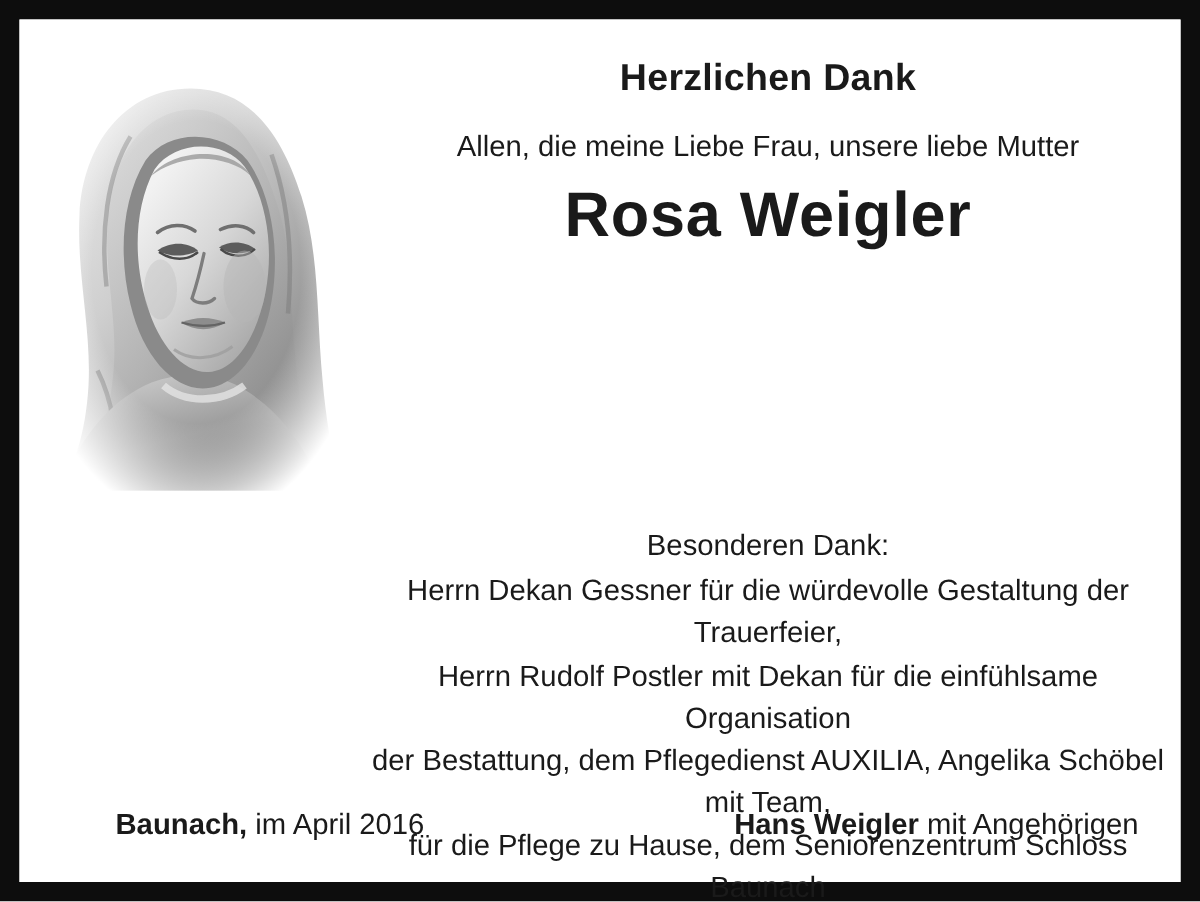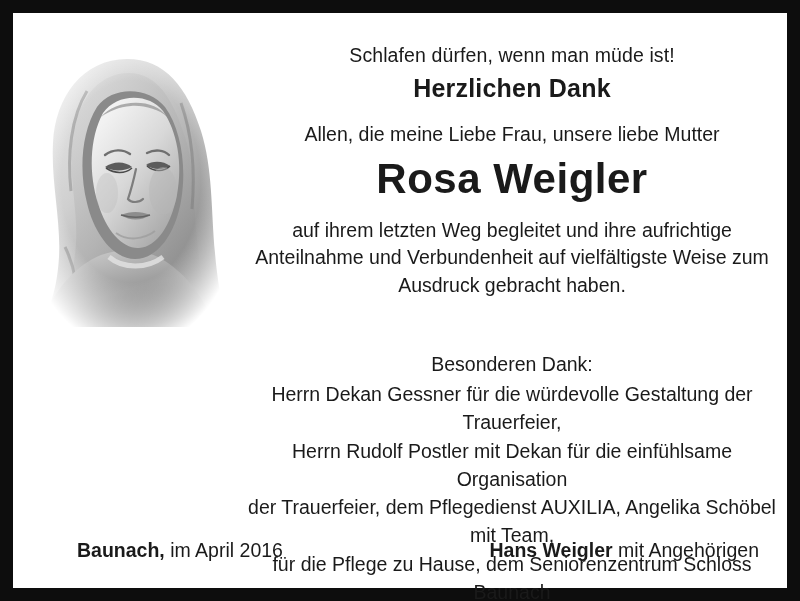--- a/index.html
+++ b/index.html
@@ -192,41 +192,35 @@
         <ellipse cx="132" cy="140" rx="14" ry="24" fill="#b6b6b6" opacity="0.45"></ellipse>
         <ellipse cx="76" cy="142" rx="11" ry="20" fill="#b9b9b9" opacity="0.35"></ellipse>
 
         <path d="M78 206 C92 218 116 218 132 206" stroke="#e4e4e4" stroke-width="5" fill="none" opacity="0.8"></path>
 
         <rect x="0" y="0" width="200" height="290" fill="url(#vign)"></rect>
       </svg>
     </div>
 
     <div class="content">
-      <div class="line-intro">Schlafen dürfen, wenn man müde ist!</div>
 
       <div class="thanks-title">Herzlichen Dank</div>
 
       <div class="addressees">Allen, die meine Liebe Frau, unsere liebe Mutter</div>
 
       <div class="name">Rosa Weigler</div>
 
-      <div class="body-block">
-        <span class="ln">auf ihrem letzten Weg begleitet und ihre aufrichtige</span>
-        <span class="ln">Anteilnahme und Verbundenheit auf</span>
-        <span class="ln">vielfältigste Weise zum Ausdruck gebracht haben.</span>
-      </div>
     </div>
 
     <div class="content" style="top: 340px;">
       <div class="special-label" style="margin-top:0">Besonderen Dank:</div>
       <div class="special-block">
         <span class="ln">Herrn Dekan Gessner für die würdevolle Gestaltung der Trauerfeier,</span>
         <span class="ln">Herrn Rudolf Postler mit Dekan für die einfühlsame Organisation</span>
-        <span class="ln">der Trauerfeier, dem Pflegedienst AUXILIA, Angelika Schöbel mit Team,</span>
+        <span class="ln">der Bestattung, dem Pflegedienst AUXILIA, Angelika Schöbel mit Team,</span>
         <span class="ln">für die Pflege zu Hause, dem Seniorenzentrum Schloss Baunach</span>
 
       </div>
     </div>
 
     <div class="footer">
       <div class="place">
         <span class="b">Baunach,</span><span> im April 2016</span>
       </div>
       <div class="signer">

